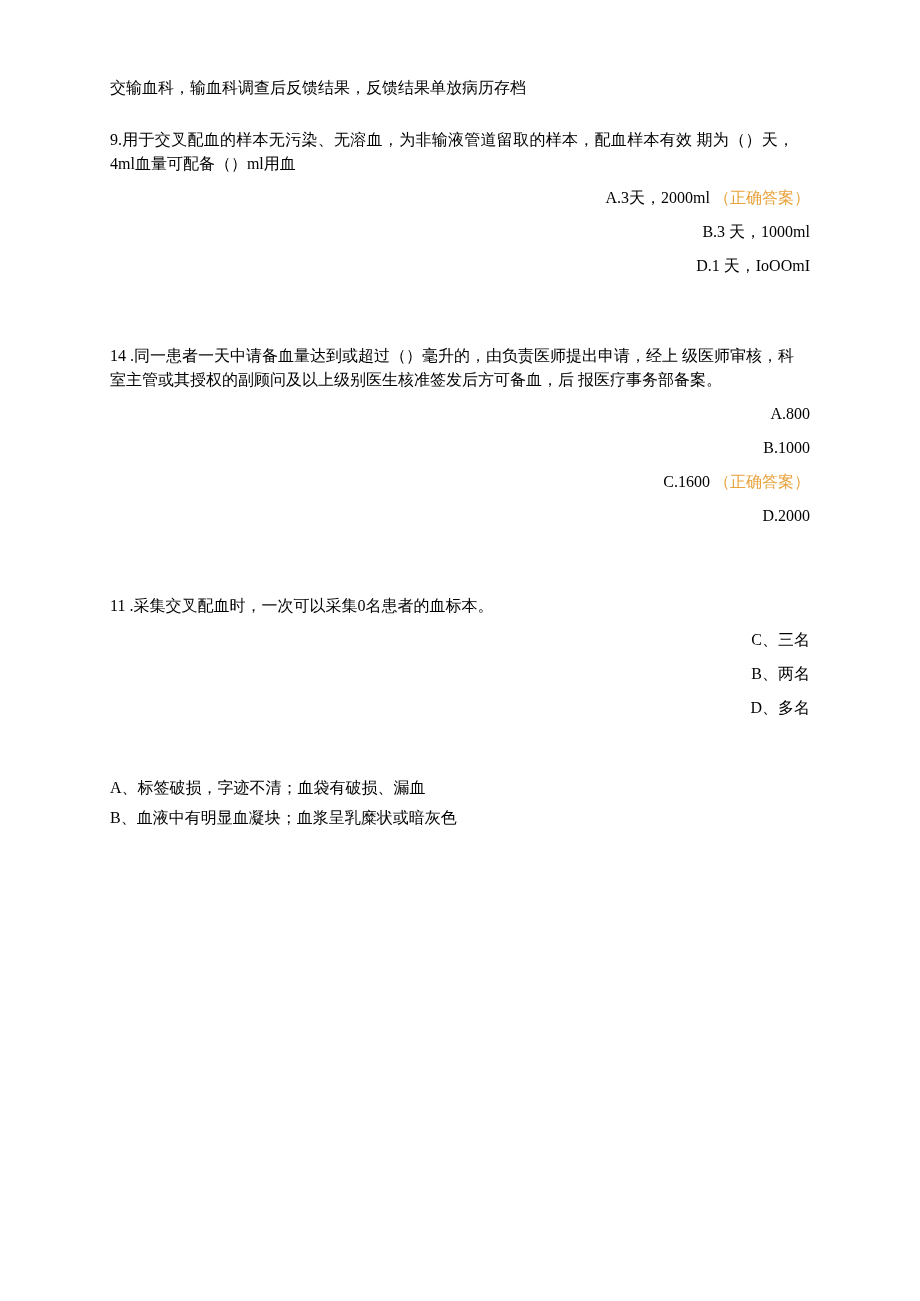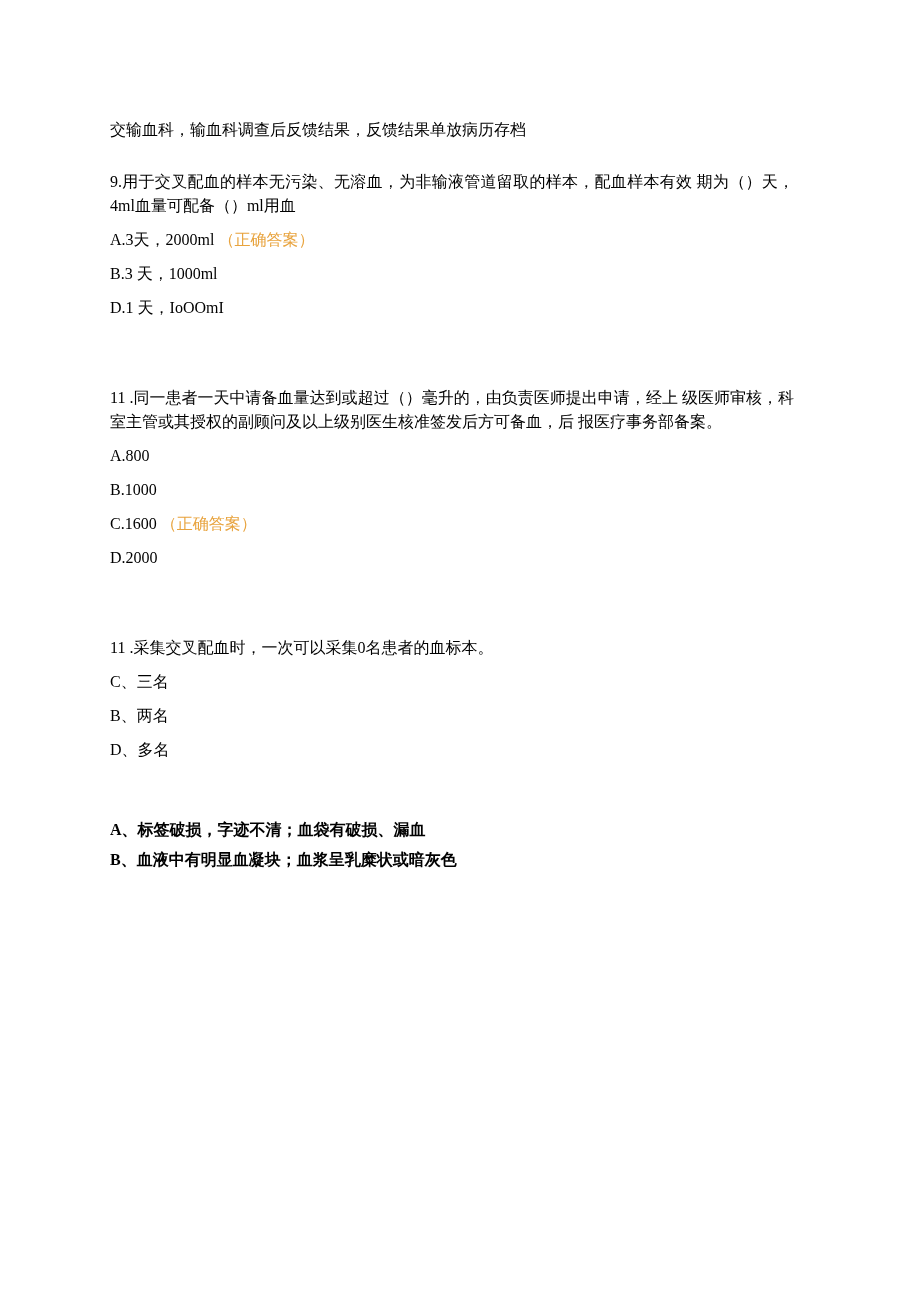--- a/index.html
+++ b/index.html
@@ -7,37 +7,37 @@
     padding: 0;
     background: #ffffff;
     font-family: "SimSun", "宋体", serif;
     font-size: 16px;
     color: #000000;
     line-height: 1.5;
   }
   .page {
     width: 920px;
     min-height: 1301px;
-    padding: 118px 110px 80px 110px;
+    padding: 76px 110px 80px 110px;
     box-sizing: border-box;
   }
   .paragraph {
     margin: 0 0 28px 0;
     text-align: justify;
   }
   .question {
     margin: 28px 16px 8px 0;
     text-align: justify;
   }
   .option {
     margin: 10px 0;
+    text-align: right;
   }
   .option-tight {
     margin: 6px 0;
-    font-weight: bold;
   }
   .spacer {
     height: 28px;
   }
   .correct {
     color: #e8a33d;
   }
 </style>
 </head>
 <body>
@@ -49,21 +49,21 @@
   <p class="question">9.用于交叉配血的样本无污染、无溶血，为非输液管道留取的样本，配血样本有效 期为（）天，4ml血量可配备（）ml用血</p>
   <p class="option">
     <span>A.3天，2000ml</span>
     <span class="correct">（正确答案）</span>
   </p>
   <p class="option">B.3 天，1000ml</p>
   <p class="option">D.1 天，IoOOmI</p>
 
   <div class="spacer"></div>
 
-  <p class="question">11 .同一患者一天中请备血量达到或超过（）毫升的，由负责医师提出申请，经上 级医师审核，科室主管或其授权的副顾问及以上级别医生核准签发后方可备血，后 报医疗事务部备案。</p>
+  <p class="question">14 .同一患者一天中请备血量达到或超过（）毫升的，由负责医师提出申请，经上 级医师审核，科室主管或其授权的副顾问及以上级别医生核准签发后方可备血，后 报医疗事务部备案。</p>
   <p class="option">A.800</p>
   <p class="option">B.1000</p>
   <p class="option">
     <span>C.1600</span>
     <span class="correct">（正确答案）</span>
   </p>
   <p class="option">D.2000</p>
 
   <div class="spacer"></div>
 

